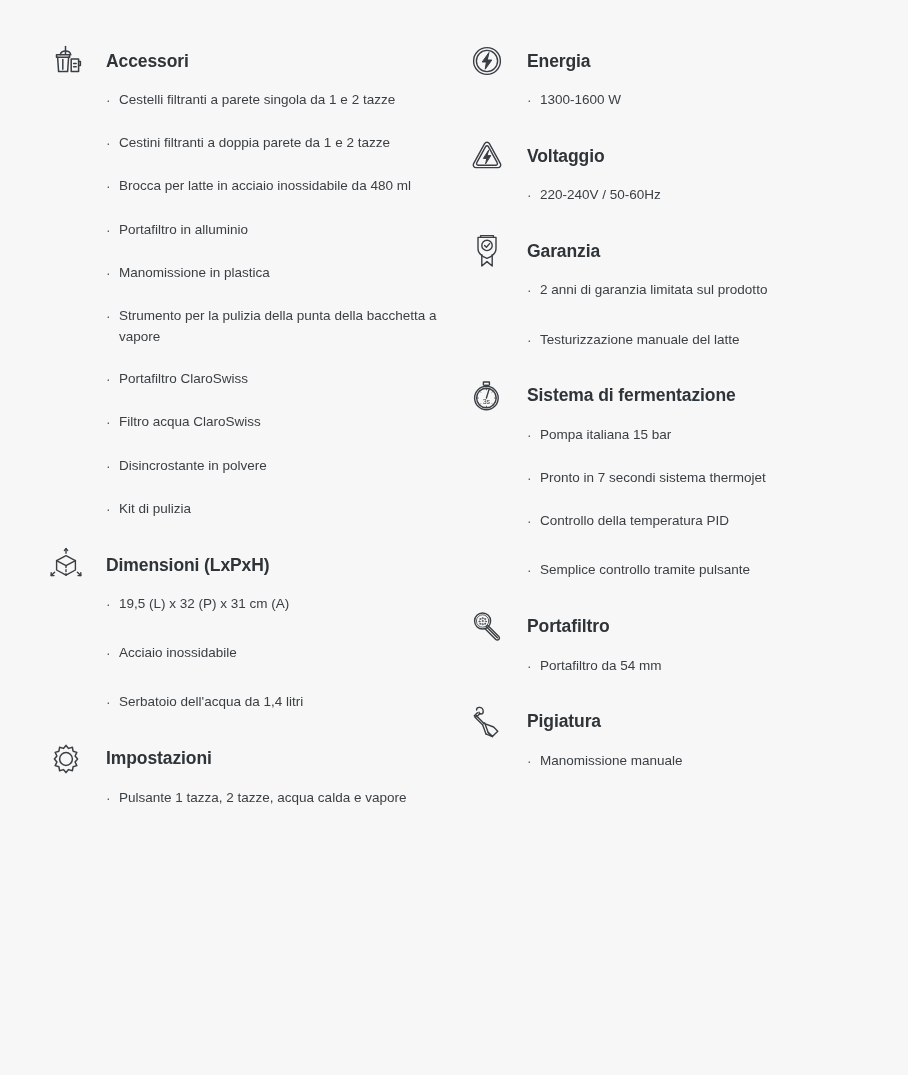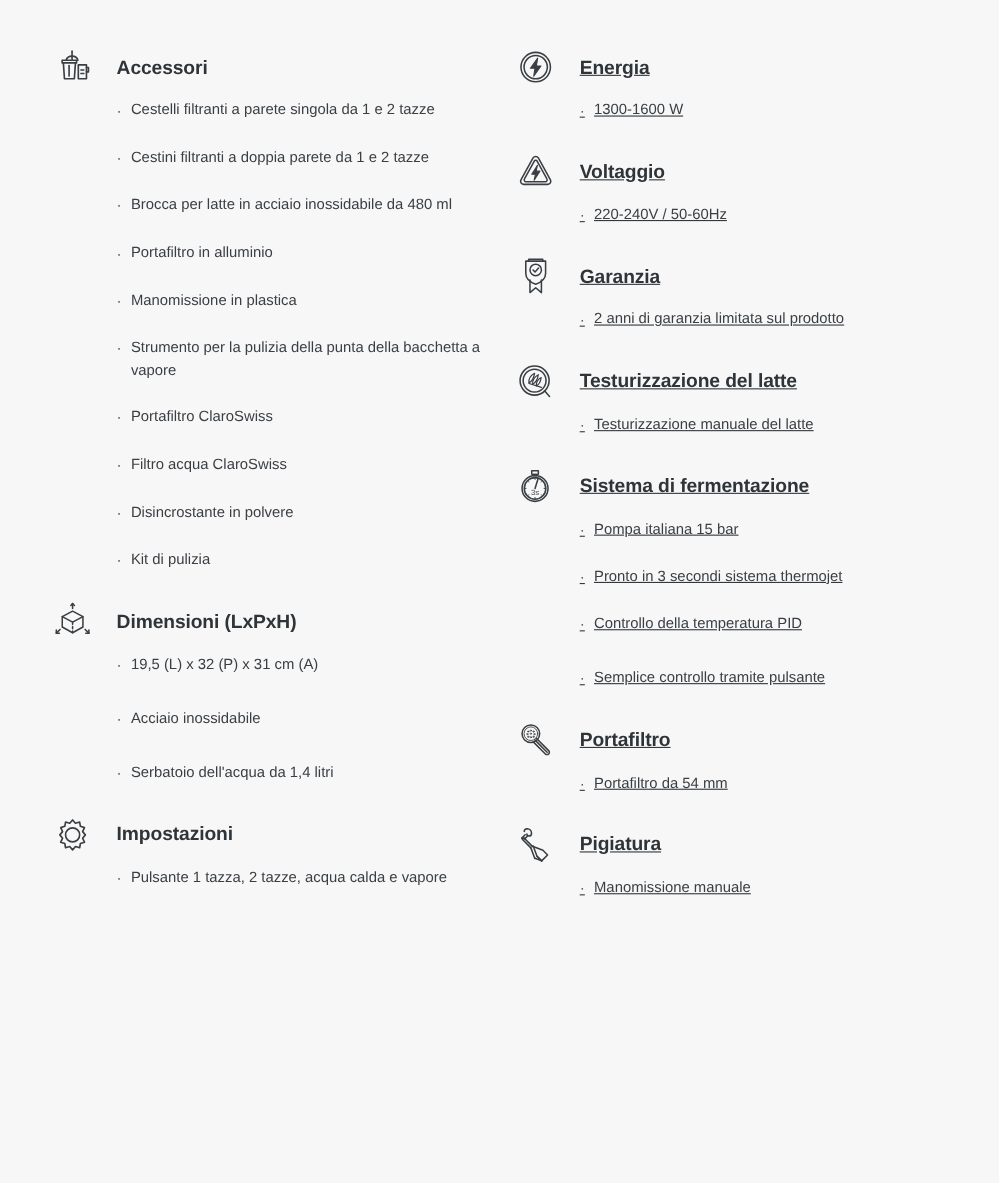--- a/index.html
+++ b/index.html
@@ -26,21 +26,20 @@
     box-sizing: border-box;
   }
   .spec-column.left {
     width: 455px;
     padding-left: 44px;
   }
   .spec-column.right {
     width: 453px;
     padding-left: 464px;
     margin-left: -453px;
-    text-decoration: underline;
   }
   
   .spec-column.right {
     width: 453px;
     margin-left: 0;
     padding-left: 10px;
   }
 
   .spec-group {
     margin-bottom: 6px;
@@ -271,36 +270,20 @@
           <div class="group-title">Garanzia</div>
         </div>
         <ul class="group-items">
           <li class="group-item">
             <span class="bullet">·</span>
             <span class="item-text">2 anni di garanzia limitata sul prodotto</span>
           </li>
         </ul>
       </div>
       <div class="spec-group">
-        <div class="group-header">
-          <div class="group-icon">
-            <svg width="38" height="38" viewBox="0 0 38 38" fill="none" stroke="#3a3f44" stroke-width="1.4" stroke-linecap="round" stroke-linejoin="round">
-              <circle cx="18.0" cy="18.0" r="13.2"></circle>
-              <circle cx="18.0" cy="18.0" r="10.4"></circle>
-              <path d="M27.0 27.2 L31.6 32.4"></path>
-              <g stroke-width="1.1">
-                <path d="M18.0 11.4 C14.4 13.4 12.4 16.6 12.8 20.2 C15.4 18.8 17.2 16.4 18.0 11.4 Z"></path>
-                <path d="M21.4 12.6 C17.8 14.6 15.8 17.8 16.2 21.4 C18.8 20.0 20.6 17.6 21.4 12.6 Z"></path>
-                <path d="M24.0 15.2 C20.8 17.0 19.2 19.8 19.6 22.8 C22.0 21.6 23.4 19.6 24.0 15.2 Z"></path>
-                <path d="M13.0 20.6 L24.2 24.2"></path>
-              </g>
-            </svg>
-          </div>
-          <div class="group-title">Testurizzazione del latte</div>
-        </div>
         <ul class="group-items">
           <li class="group-item">
             <span class="bullet">·</span>
             <span class="item-text">Testurizzazione manuale del latte</span>
           </li>
         </ul>
       </div>
       <div class="spec-group">
         <div class="group-header">
           <div class="group-icon">
@@ -325,21 +308,21 @@
           </div>
           <div class="group-title">Sistema di fermentazione</div>
         </div>
         <ul class="group-items">
           <li class="group-item">
             <span class="bullet">·</span>
             <span class="item-text">Pompa italiana 15 bar</span>
           </li>
           <li class="group-item">
             <span class="bullet">·</span>
-            <span class="item-text">Pronto in 3 secondi sistema thermojet</span>
+            <span class="item-text">Pronto in 7 secondi sistema thermojet</span>
           </li>
           <li class="group-item">
             <span class="bullet">·</span>
             <span class="item-text">Controllo della temperatura PID</span>
           </li>
         </ul>
       </div>
       <div class="spec-group">
         <ul class="group-items">
           <li class="group-item">

